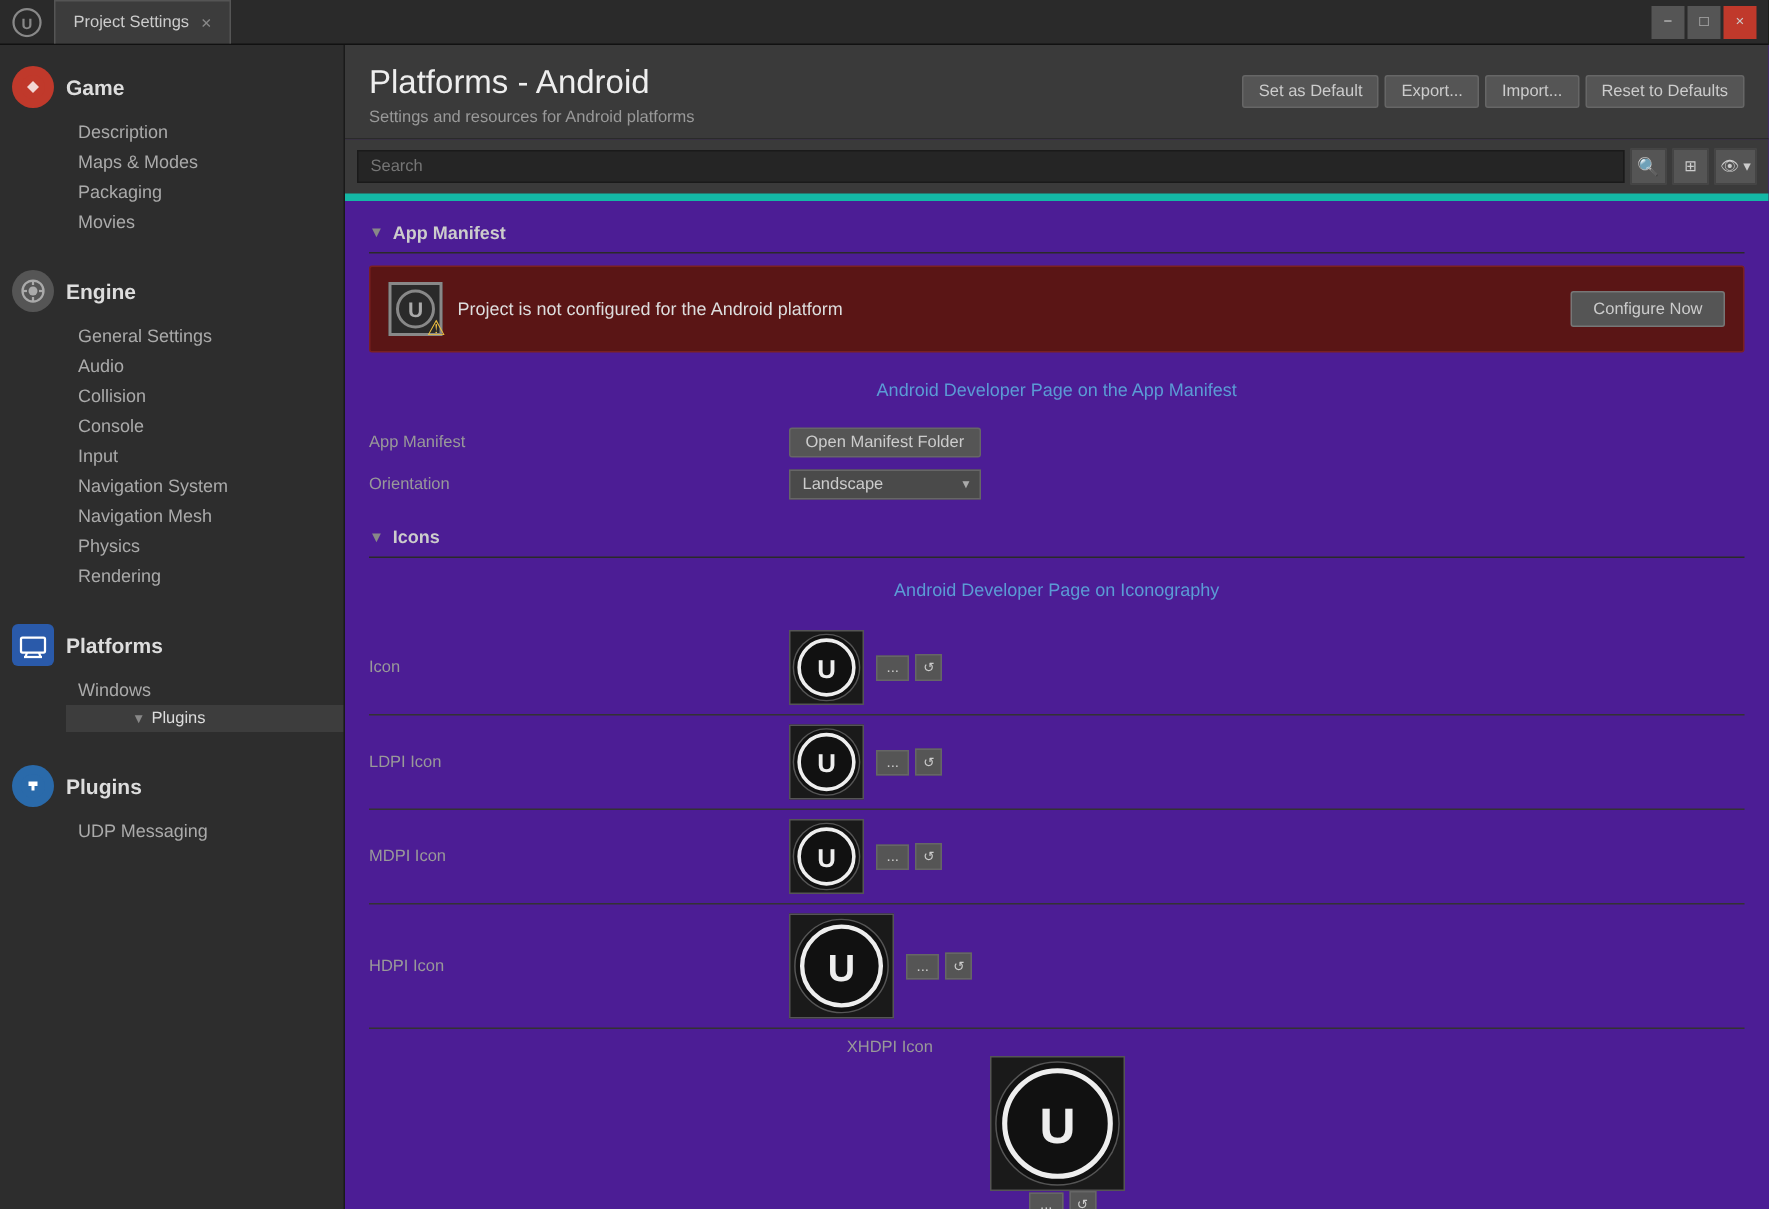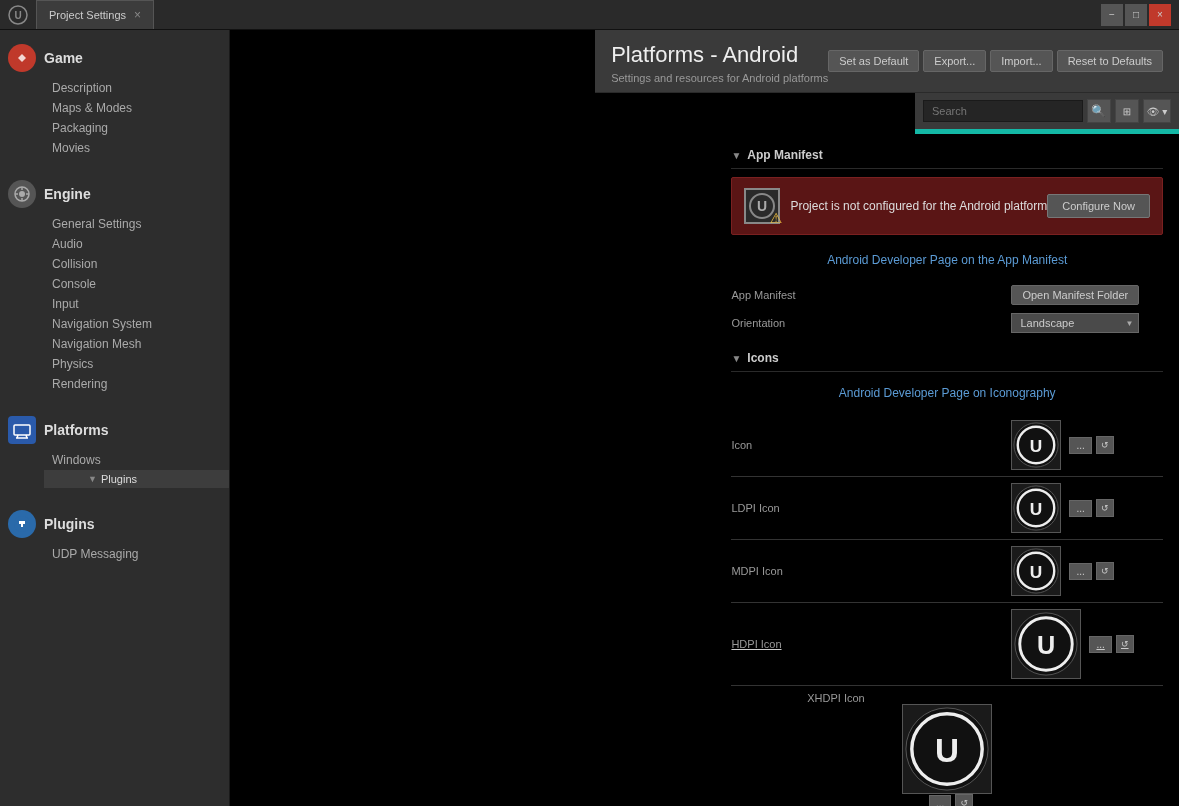--- a/index.html
+++ b/index.html
@@ -122,25 +122,24 @@
       gap: 4px;
     }
     .sidebar-sub-item.active { color: #fff; background: #3d3d3d; }
     .sidebar-sub-item.expanded { color: #ddd; }
 
     .chevron { font-size: 9px; color: #888; }
 
     
     .content {
       flex: 1;
-      background: #000000;
+      background: #4c1d95;
       overflow-y: auto;
       display: flex;
       flex-direction: column;
-      align-items: flex-end;
     }
 
     
     .content-header {
       background: #3a3a3a;
       padding: 12px 16px 8px;
       border-bottom: 1px solid #2a2a2a;
     }
 
     .content-title {
@@ -780,21 +779,21 @@
               <circle cx="25" cy="25" r="19" fill="none" stroke="#eee" stroke-width="2.5"></circle>
               <text x="25" y="32" text-anchor="middle" font-size="18" fill="#eee" font-weight="bold" font-family="Arial">U</text>
             </svg>
           </div>
           <div class="icon-actions">
             <button class="icon-action-btn">...</button>
             <button class="icon-reset-btn">↺</button>
           </div>
         </div>
 
-        <div class="icon-row" style="min-height:80px;text-decoration:underline;">
+        <div class="icon-row" style="min-height:80px;">
           <div class="icon-label">
             <span>HDPI Icon</span>
           </div>
           <div class="icon-preview large">
             <svg class="ue-icon-svg" viewBox="0 0 70 70">
               <circle cx="35" cy="35" r="32" fill="#111" stroke="#555" stroke-width="1"></circle>
               <circle cx="35" cy="35" r="27" fill="none" stroke="#eee" stroke-width="3"></circle>
               <text x="35" y="45" text-anchor="middle" font-size="26" fill="#eee" font-weight="bold" font-family="Arial">U</text>
             </svg>
           </div>

